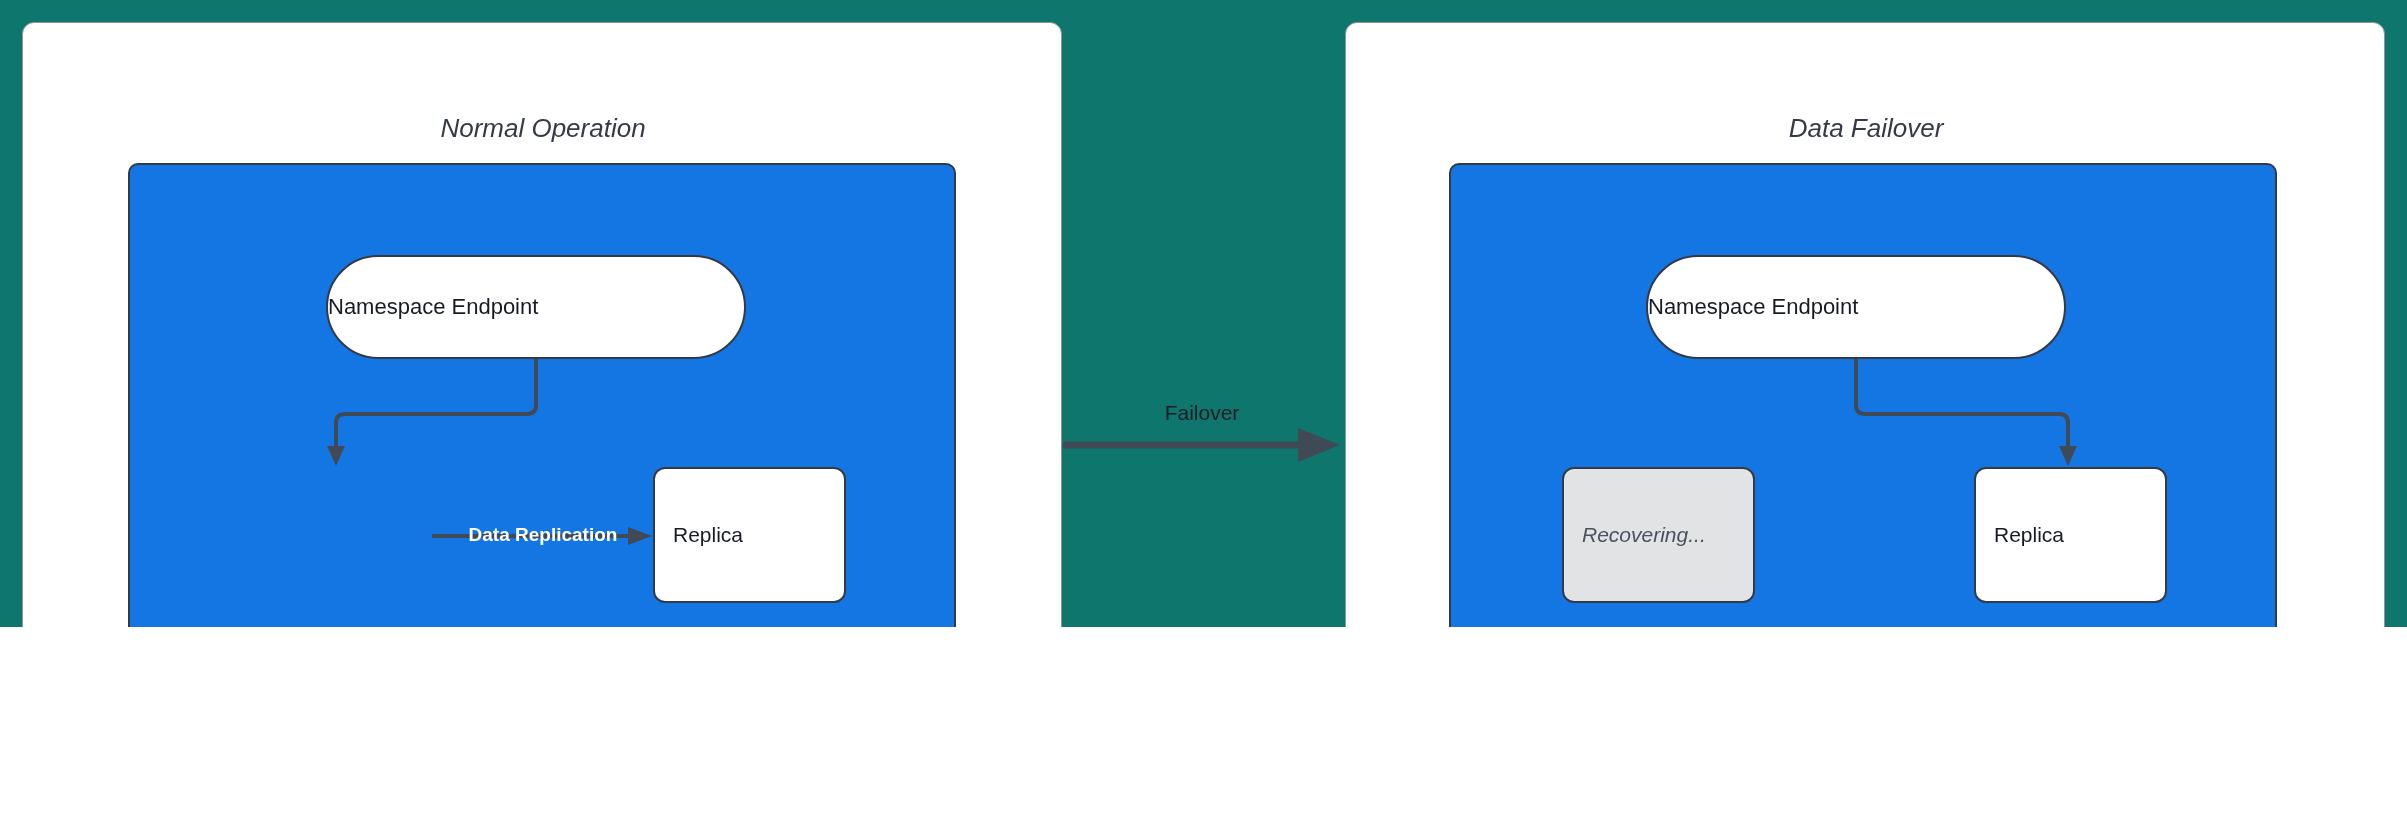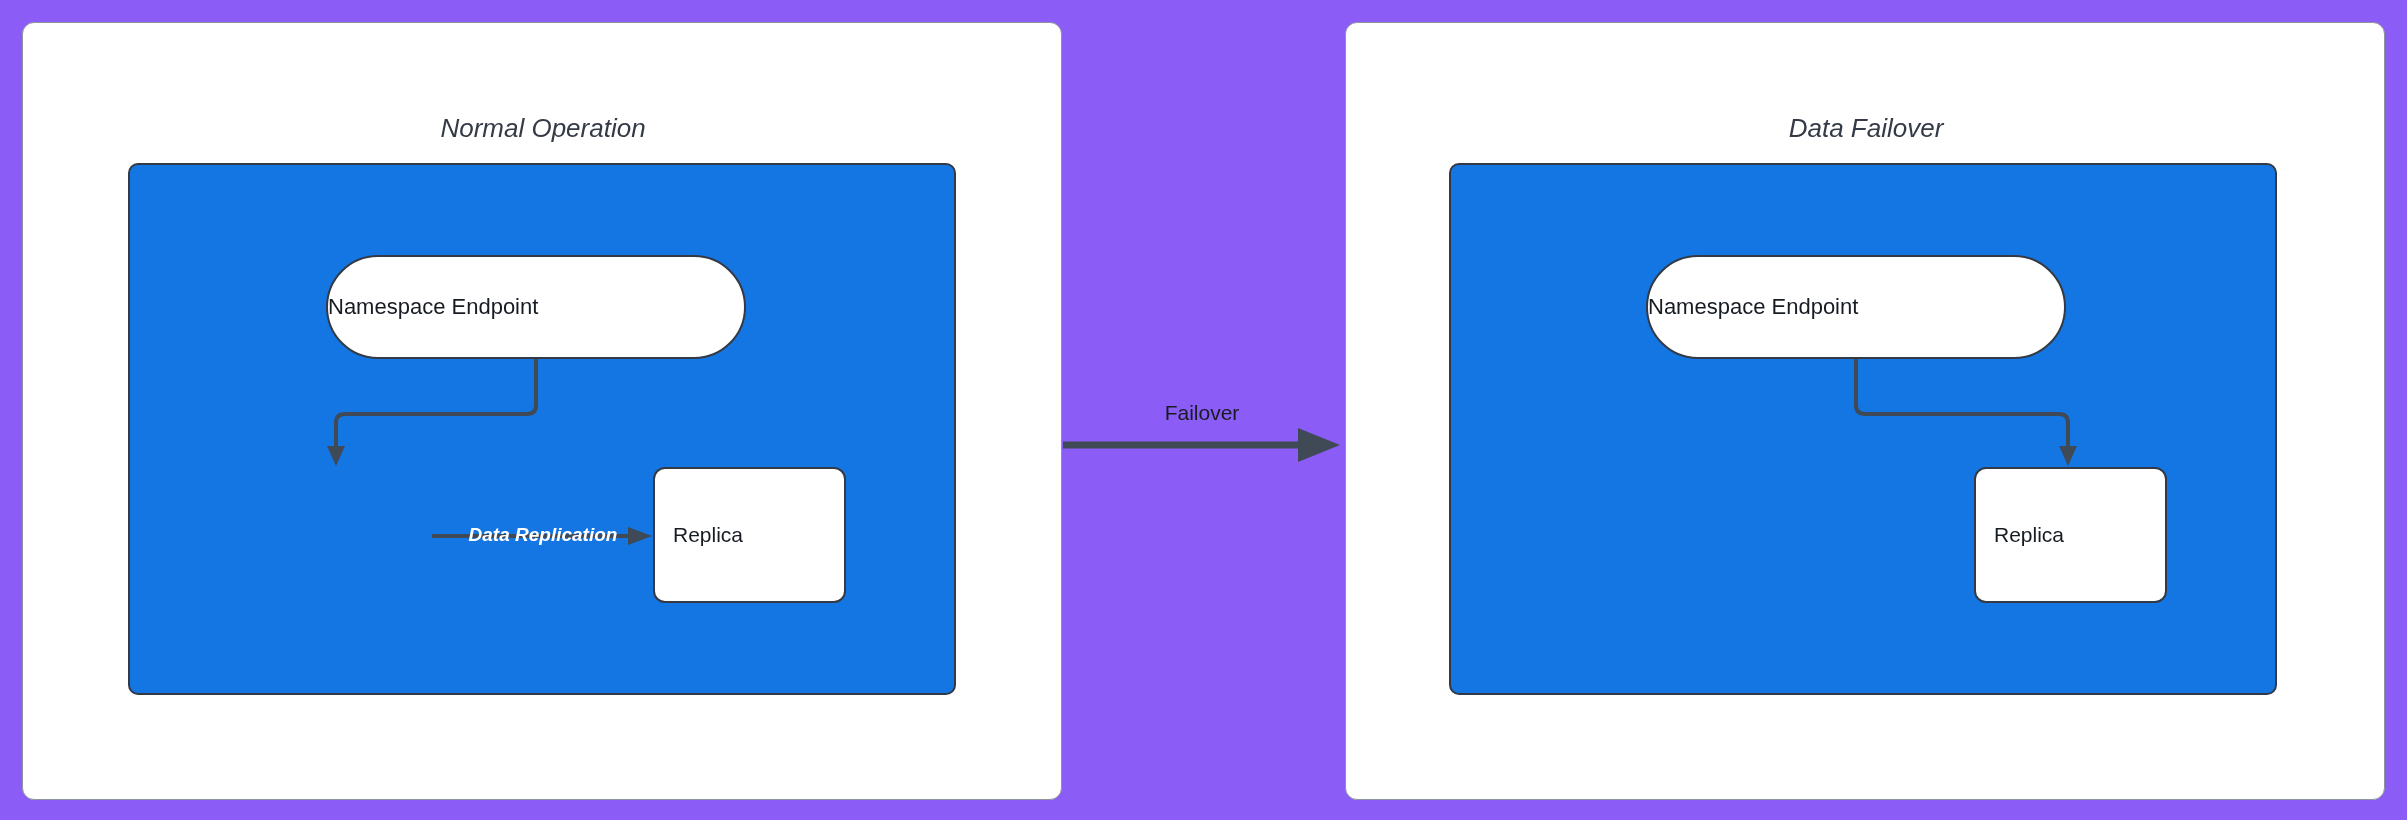--- a/index.html
+++ b/index.html
@@ -10,22 +10,22 @@
     --recovering-fill:#e2e3e5;
     --node-text:#171c23;
     --title-text:#343b46;
     --edge-label-text:#ffffff;
   }
   *{box-sizing:border-box;margin:0;padding:0;}
   html,body{background:#ffffff;}
   body{font-family:"Liberation Sans", sans-serif;}
   .canvas{
     position:relative;
-    width:2407px;height:820px;
-    background:#8b5cf6;
+    width:2407px;height:627px;
+    background:#0f766e;
     overflow:hidden;
   }
   .panel{
     position:absolute;
     width:1040px;height:778px;top:22px;
     background:#ffffff;
     border:1.5px solid var(--panel-border);
     border-radius:12px;
   }
   .panel-title{
@@ -125,24 +125,27 @@
       <polygon points="2068,466 2059,446 2077,446" style="fill:var(--arrow);"></polygon>
     </g>
   </svg>
 
   <div class="node pill" style="left:326px;">
     <span>Namespace Endpoint</span>
   </div>
   <div class="node rect" style="left:653px;">
     <span>Replica</span>
   </div>
-  <div class="edge-label" style="left:433px;width:220px;top:524px;font-style:italic;">Data Replication</div>
+  <div class="edge-label" style="left:433px;width:220px;top:524px;">Data Replication</div>
 
   <div class="failover-label" style="left:1092px;width:220px;top:401px;">Failover</div>
 
   <div class="node pill" style="left:1646px;">
     <span>Namespace Endpoint</span>
+  </div>
+  <div class="node rect grey" style="left:1562px;">
+    <span>Recovering...</span>
   </div>
   <div class="node rect" style="left:1974px;">
     <span>Replica</span>
   </div>
 
 </div>
 
 </body></html>

